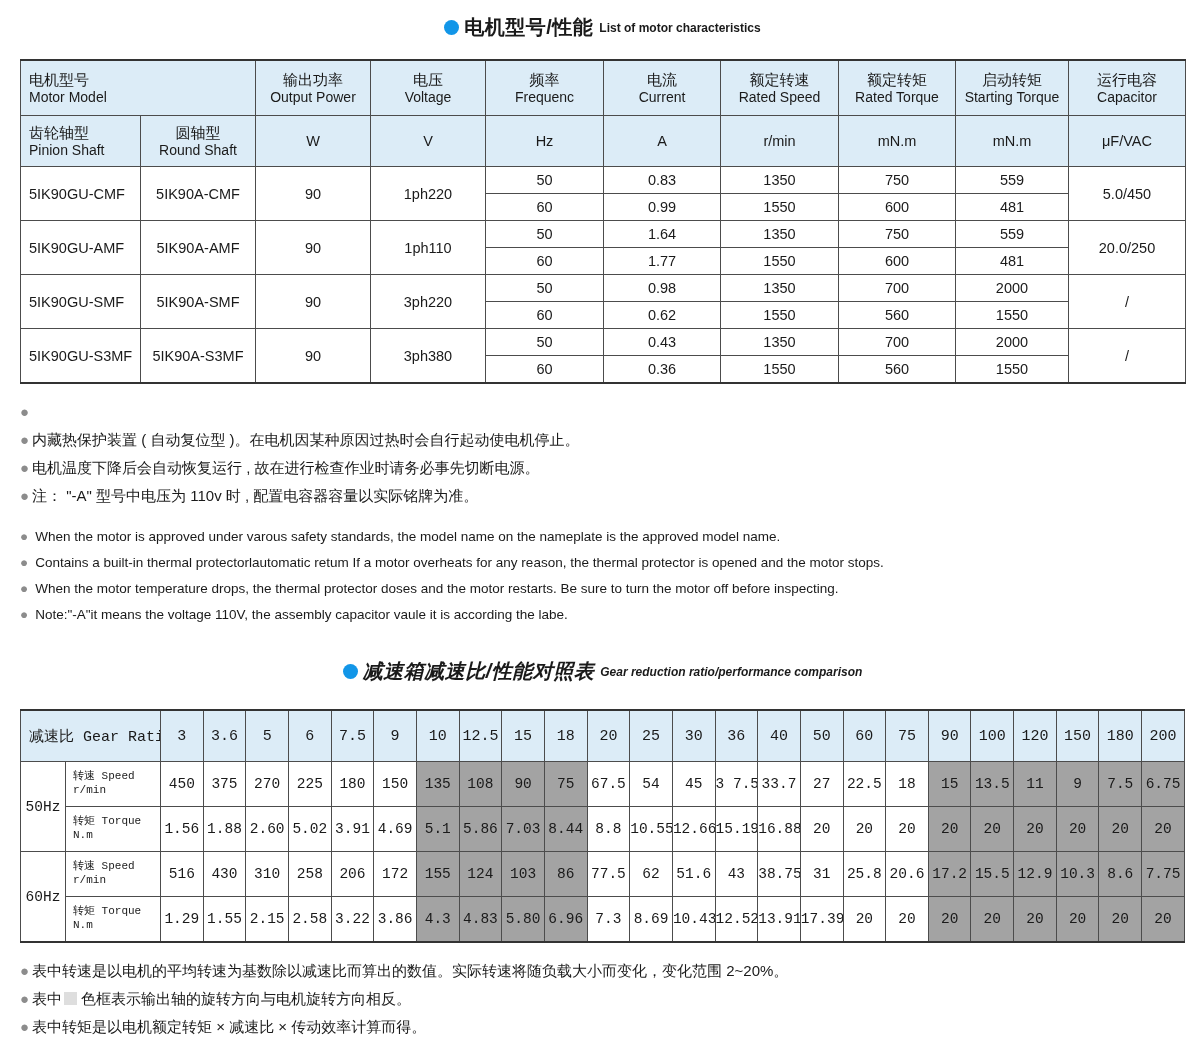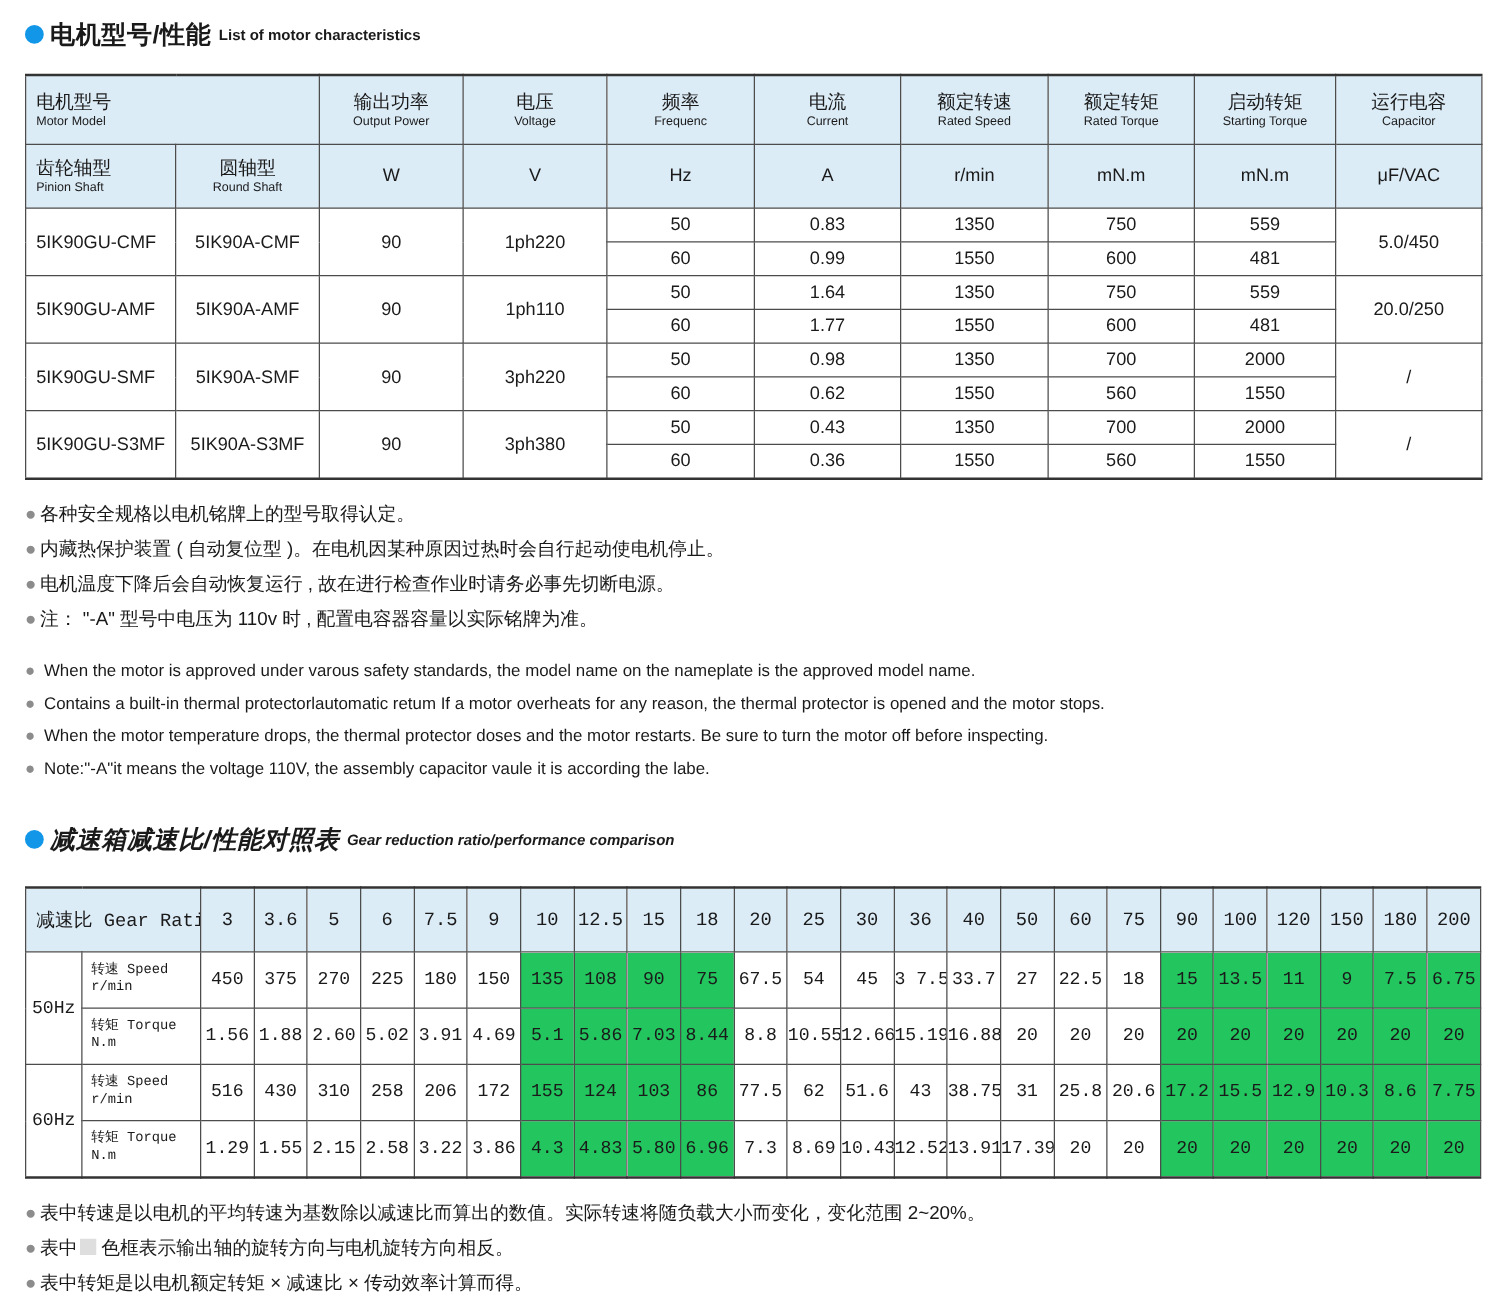--- a/index.html
+++ b/index.html
@@ -5,58 +5,58 @@
   html,body{margin:0;padding:0;background:#ffffff;}
   body{
     width:1200px;height:1038px;
     font-family:"Liberation Sans", sans-serif;
     color:#1a1a1a;
     overflow:hidden;
   }
   .page{padding:12px 15px 0 20px;}
 
   
-  .section-title{display:flex;align-items:center;margin:2px 0 0 0;}
+  .section-title{display:flex;align-items:center;margin:2px 0 0 0;justify-content:center;}
   .dot{width:15px;height:15px;border-radius:50%;background:#1296e8;flex:0 0 auto;margin-right:5px;}
   .title-zh{font-size:20px;font-weight:bold;letter-spacing:0.5px;}
   .title-en{font-size:12px;font-weight:bold;margin-left:6px;}
 
   
   table{border-collapse:collapse;table-layout:fixed;width:1165px;}
   td,th{border:1px solid #4c4c4c;text-align:center;vertical-align:middle;
         font-weight:normal;font-size:14.5px;padding:0;overflow:hidden;white-space:nowrap;}
   thead th{background:#dcecf7;}
   .tbl{border-top:2.5px solid #333;border-bottom:2.5px solid #333;}
 
   
   #motor-table{margin-top:18px;}
   #motor-table thead tr.h1 th{height:54px;}
   #motor-table thead tr.h2 th{height:50px;}
   #motor-table tbody td{height:26px;}
   #motor-table .zh{font-size:15px;line-height:1.3;}
-  #motor-table .en{font-size:10px;line-height:1.2;}
+  #motor-table .en{font-size:14px;line-height:1.2;}
   th.left,td.left{text-align:left;padding-left:8px;}
 
   
   .notes{margin-top:14px;}
   .note{display:flex;align-items:flex-start;}
   .notes-zh .note{font-size:15px;line-height:28px;}
   .notes-en .note{font-size:13.5px;line-height:26px;}
   .note-bullet{color:#8c8c8c;margin-right:3px;flex:0 0 auto;}
   .notes-en .note-bullet{margin-right:7px;}
   .sq{display:inline-block;width:13px;height:13px;background:#dedede;
       vertical-align:-1px;margin:0 4px 0 2px;}
 
   .gap-section{margin-top:30px;font-style:italic;}
 
   
   #gear-table{margin-top:24px;font-family:Liberation Mono, monospace;}
   #gear-table thead th{height:50px;font-size:15px;}
   #gear-table tbody td{height:44px;}
-  #gear-table td.shaded{background:#22c55e;}
+  #gear-table td.shaded{background:#a3a3a3;}
   #gear-table .lbl{text-align:left;padding-left:7px;font-size:11px;line-height:1.25;white-space:normal;}
   #gear-table th.ratio-label{text-align:left;padding-left:8px;font-size:15px;}
 </style>
 </head>
 <body>
 
 <div class="page">
 
   <div class="section-title">
     <span class="dot"></span>
@@ -211,21 +211,20 @@
           <td>1550</td>
           <td>560</td>
           <td>1550</td>
         </tr>
       </tbody>
   </table>
 
   <div class="notes notes-zh" id="notes1-zh">
       <div class="note">
         <span class="note-bullet">●</span>
-        <span>各种安全规格以电机铭牌上的型号取得认定。</span>
       </div>
       <div class="note">
         <span class="note-bullet">●</span>
         <span>内藏热保护装置 ( 自动复位型 )。在电机因某种原因过热时会自行起动使电机停止。</span>
       </div>
       <div class="note">
         <span class="note-bullet">●</span>
         <span>电机温度下降后会自动恢复运行 , 故在进行检查作业时请务必事先切断电源。</span>
       </div>
       <div class="note">

